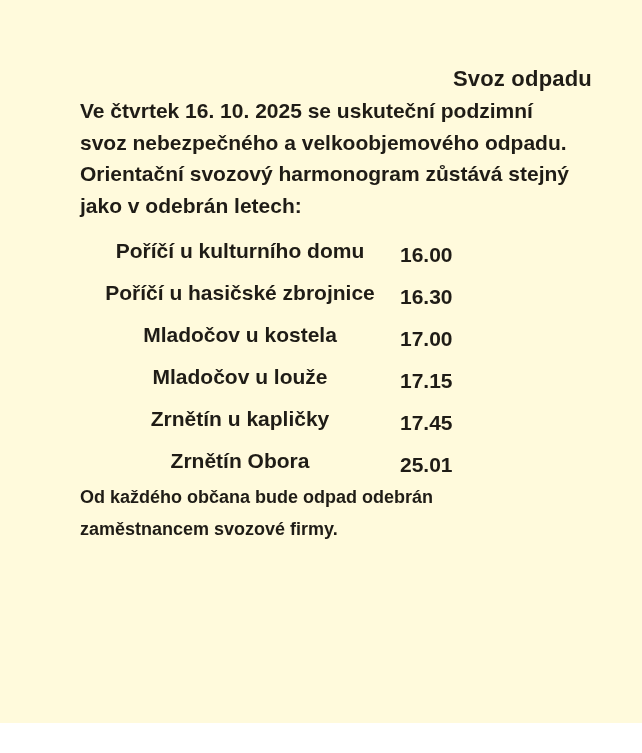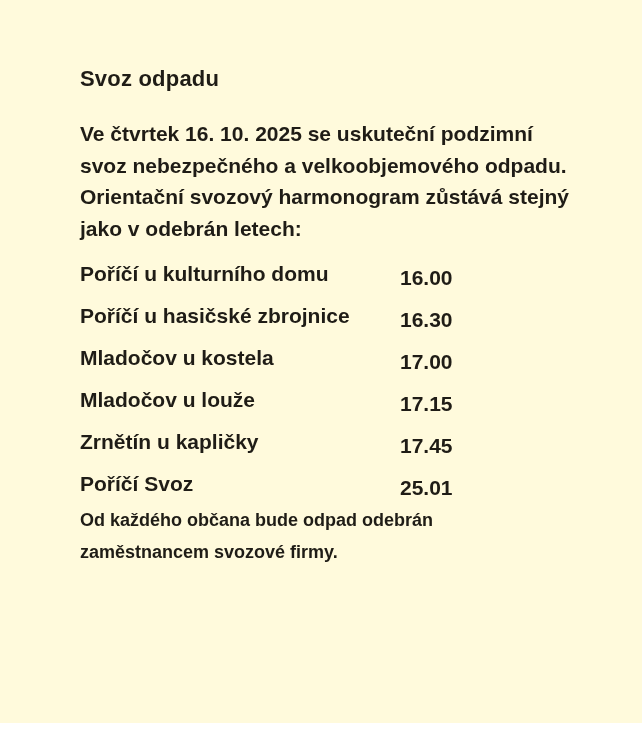--- a/index.html
+++ b/index.html
@@ -24,41 +24,42 @@
   .panel{
     position:absolute;top:0;left:0;
     width:642px;height:723px;
     background:var(--bg);
     box-sizing:border-box;
     padding:68px 50px 0 80px;
   }
   .title{
     font-size:22px;
     line-height:22px;
-    text-align:left;
+    text-align:right;
     letter-spacing:0.2px;
   }
   .intro{
-    margin-top:28px;
+    margin-top:5px;
     font-size:21px;
     line-height:31.5px;
     white-space:nowrap;
   }
   .schedule{
     margin-top:9px;
   }
   .schedule-row{
     display:flex;
     height:42px;
     align-items:center;
     font-size:21px;
   }
   .schedule-row .place{
     width:320px;
     white-space:nowrap;
+    text-align:center;
   }
   .schedule-row .time{
     white-space:nowrap;
     margin-top:8px;
   }
   .footer{
     font-size:18px;
     line-height:31.5px;
     white-space:nowrap;
   }
@@ -93,21 +94,21 @@
       </div>
       <div class="schedule-row">
         <span class="place">Mladočov u louže</span>
         <span class="time">17.15</span>
       </div>
       <div class="schedule-row">
         <span class="place">Zrnětín u kapličky</span>
         <span class="time">17.45</span>
       </div>
       <div class="schedule-row">
-        <span class="place">Poříčí Svoz</span>
+        <span class="place">Zrnětín Obora</span>
         <span class="time">25.01</span>
       </div>
     </div>
 
     <div class="footer">
       <div>Od každého občana bude odpad odebrán</div>
       <div>zaměstnancem svozové firmy.</div>
     </div>
 
   </div>

